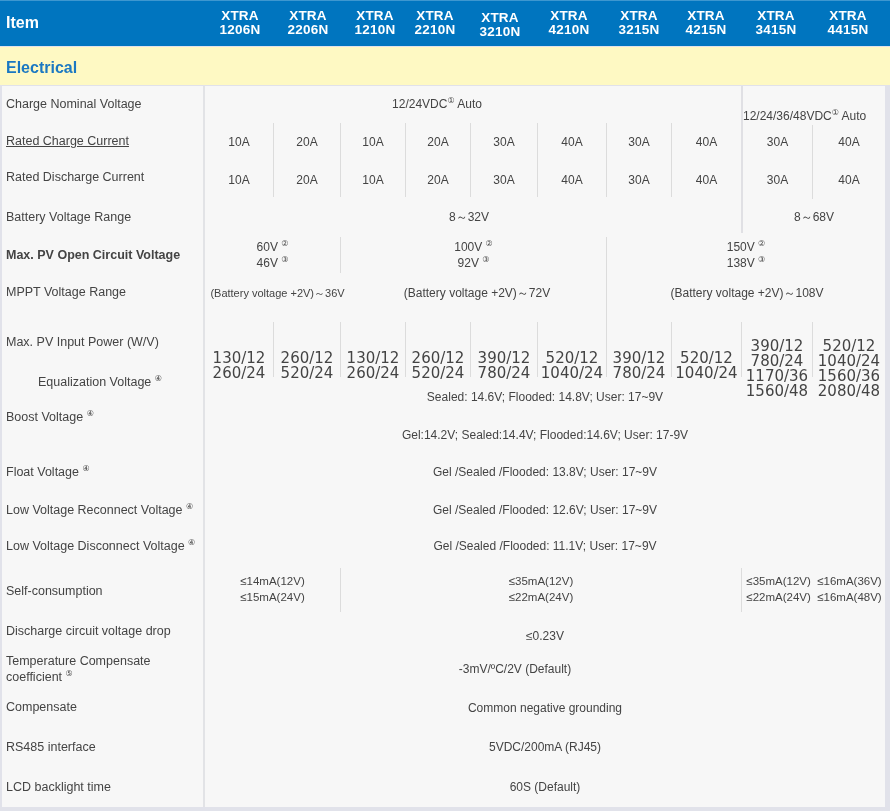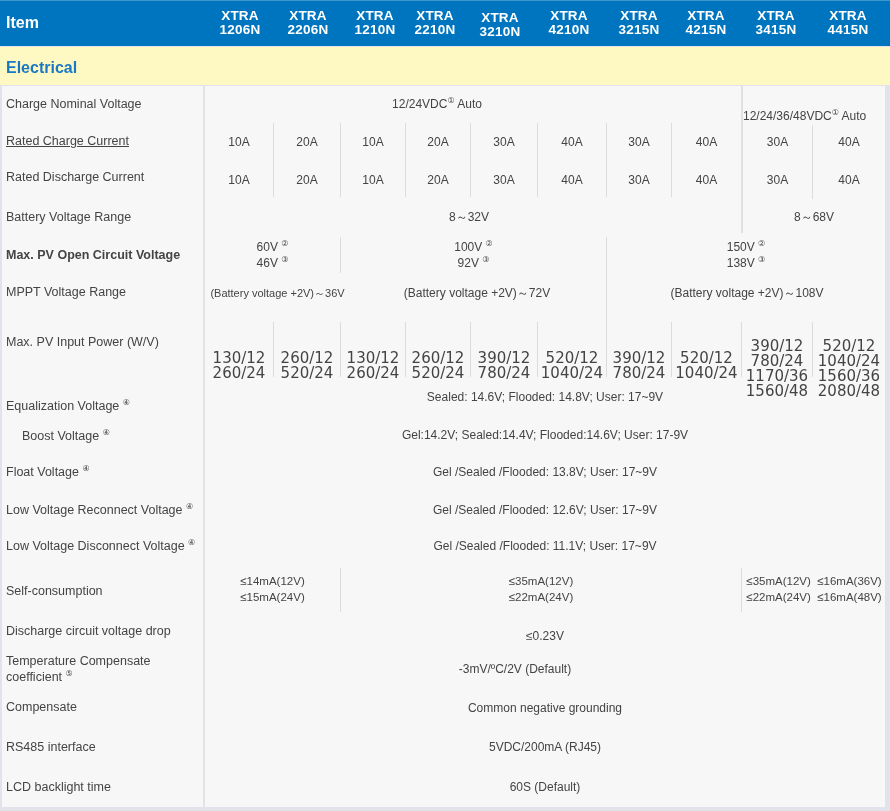--- a/index.html
+++ b/index.html
@@ -102,22 +102,22 @@
     <div class="vline" style="left:338px;top:482px;height:44px;"></div>
     <div class="vline" style="left:739px;top:482px;height:44px;"></div>
 
     <div class="rlabel" style="top:10px;">Charge Nominal Voltage</div>
     <div class="rlabel" style="top:47px;text-decoration:underline;">Rated Charge Current</div>
     <div class="rlabel" style="top:83px;">Rated Discharge Current</div>
     <div class="rlabel" style="top:123px;">Battery Voltage Range</div>
     <div class="rlabel" style="top:161px;font-weight:bold;">Max. PV Open Circuit Voltage</div>
     <div class="rlabel" style="top:198px;">MPPT Voltage Range</div>
     <div class="rlabel" style="top:248px;">Max. PV Input Power (W/V)</div>
-    <div class="rlabel" style="top:312px;"><span>Equalization Voltage</span> <sup>④</sup></div>
-    <div class="rlabel" style="top:342px;margin-left:16px;"><span>Boost Voltage</span> <sup>④</sup></div>
+    <div class="rlabel" style="top:288px;margin-left:32px;"><span>Equalization Voltage</span> <sup>④</sup></div>
+    <div class="rlabel" style="top:323px;"><span>Boost Voltage</span> <sup>④</sup></div>
     <div class="rlabel" style="top:378px;"><span>Float Voltage</span> <sup>④</sup></div>
     <div class="rlabel" style="top:416px;"><span>Low Voltage Reconnect Voltage</span> <sup>④</sup></div>
     <div class="rlabel" style="top:452px;"><span>Low Voltage Disconnect Voltage</span> <sup>④</sup></div>
     <div class="rlabel" style="top:497px;">Self-consumption</div>
     <div class="rlabel" style="top:537px;">Discharge circuit voltage drop</div>
     <div class="rlabel" style="top:567px;">
         <div>Temperature Compensate</div>
         <div><span>coefficient</span> <sup>⑤</sup></div>
       </div>
     <div class="rlabel" style="top:613px;">Compensate</div>

